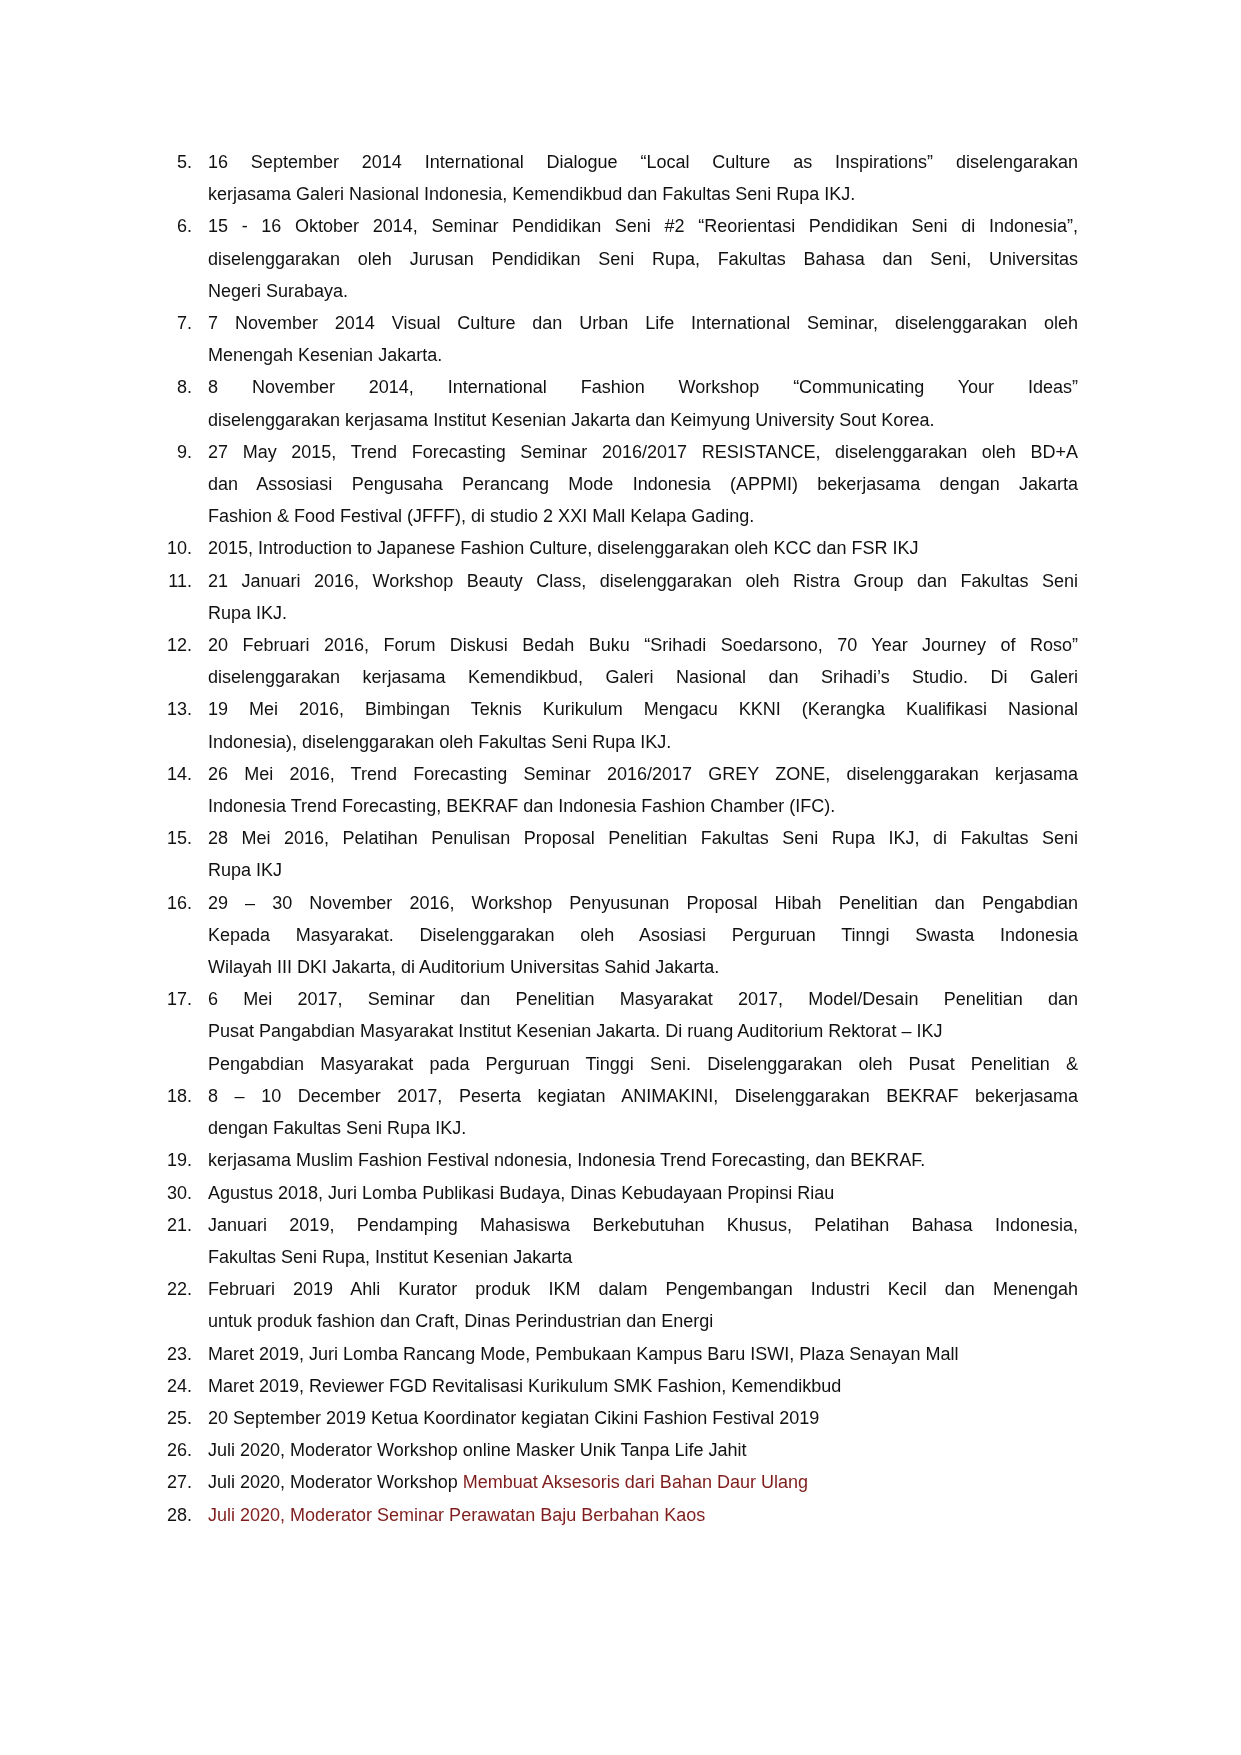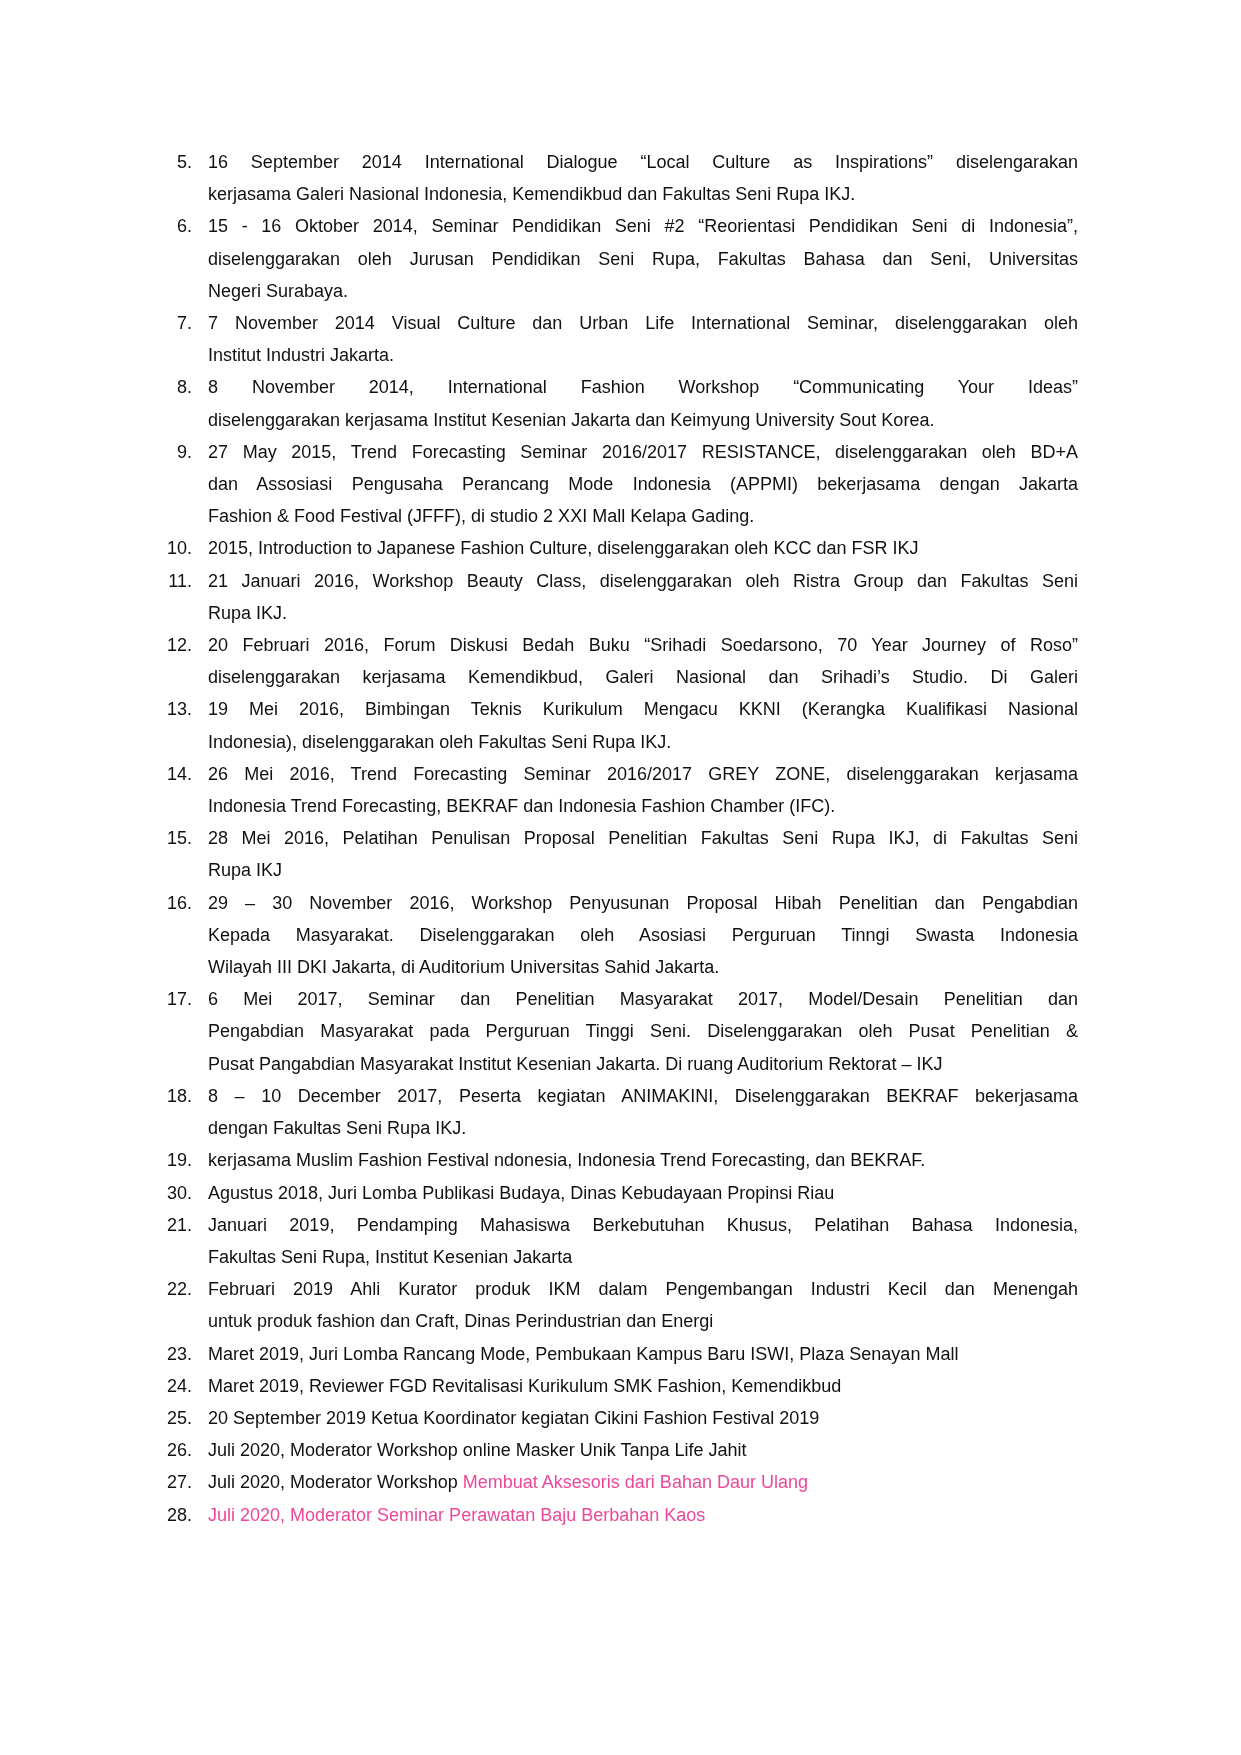--- a/index.html
+++ b/index.html
@@ -43,21 +43,21 @@
   }
   .line {
     text-align: justify;
     text-align-last: justify;
     white-space: normal;
   }
   .line.last {
     text-align-last: left;
   }
   .seg.muted {
-    color: #ec4899;
+    color: #7f1d1d;
   }
 </style>
 </head>
 <body>
 
 <div class="page">
   <div class="event-list">
       <div class="item">
         <div class="num">5.</div>
         <div class="content">
@@ -70,21 +70,21 @@
         <div class="content">
           <div class="line"><span class="seg">15 - 16 Oktober 2014, Seminar Pendidikan Seni #2 “Reorientasi Pendidikan Seni di Indonesia”,</span></div>
           <div class="line"><span class="seg">diselenggarakan oleh Jurusan Pendidikan Seni Rupa, Fakultas Bahasa dan Seni, Universitas</span></div>
           <div class="line last"><span class="seg">Negeri Surabaya.</span></div>
         </div>
       </div>
       <div class="item">
         <div class="num">7.</div>
         <div class="content">
           <div class="line"><span class="seg">7 November 2014 Visual Culture dan Urban Life International Seminar, diselenggarakan oleh</span></div>
-          <div class="line last"><span class="seg">Institut Industri Jakarta.</span></div>
+          <div class="line last"><span class="seg">Menengah Kesenian Jakarta.</span></div>
         </div>
       </div>
       <div class="item">
         <div class="num">8.</div>
         <div class="content">
           <div class="line"><span class="seg">8 November 2014, International Fashion Workshop “Communicating Your Ideas”</span></div>
           <div class="line last"><span class="seg">diselenggarakan kerjasama Institut Kesenian Jakarta dan Keimyung University Sout Korea.</span></div>
         </div>
       </div>
       <div class="item">
@@ -141,22 +141,22 @@
         <div class="content">
           <div class="line"><span class="seg">29 – 30 November 2016, Workshop Penyusunan Proposal Hibah Penelitian dan Pengabdian</span></div>
           <div class="line"><span class="seg">Kepada Masyarakat. Diselenggarakan oleh Asosiasi Perguruan Tinngi Swasta Indonesia</span></div>
           <div class="line last"><span class="seg">Wilayah III DKI Jakarta, di Auditorium Universitas Sahid Jakarta.</span></div>
         </div>
       </div>
       <div class="item">
         <div class="num">17.</div>
         <div class="content">
           <div class="line"><span class="seg">6 Mei 2017, Seminar dan Penelitian Masyarakat 2017, Model/Desain Penelitian dan</span></div>
+          <div class="line last"><span class="seg">Pusat Pangabdian Masyarakat Institut Kesenian Jakarta. Di ruang Auditorium Rektorat – IKJ</span></div>
           <div class="line"><span class="seg">Pengabdian Masyarakat pada Perguruan Tinggi Seni. Diselenggarakan oleh Pusat Penelitian &amp;</span></div>
-          <div class="line last"><span class="seg">Pusat Pangabdian Masyarakat Institut Kesenian Jakarta. Di ruang Auditorium Rektorat – IKJ</span></div>
         </div>
       </div>
       <div class="item">
         <div class="num">18.</div>
         <div class="content">
           <div class="line"><span class="seg">8 – 10 December 2017, Peserta kegiatan ANIMAKINI, Diselenggarakan BEKRAF bekerjasama</span></div>
           <div class="line last"><span class="seg">dengan Fakultas Seni Rupa IKJ.</span></div>
         </div>
       </div>
       <div class="item">

